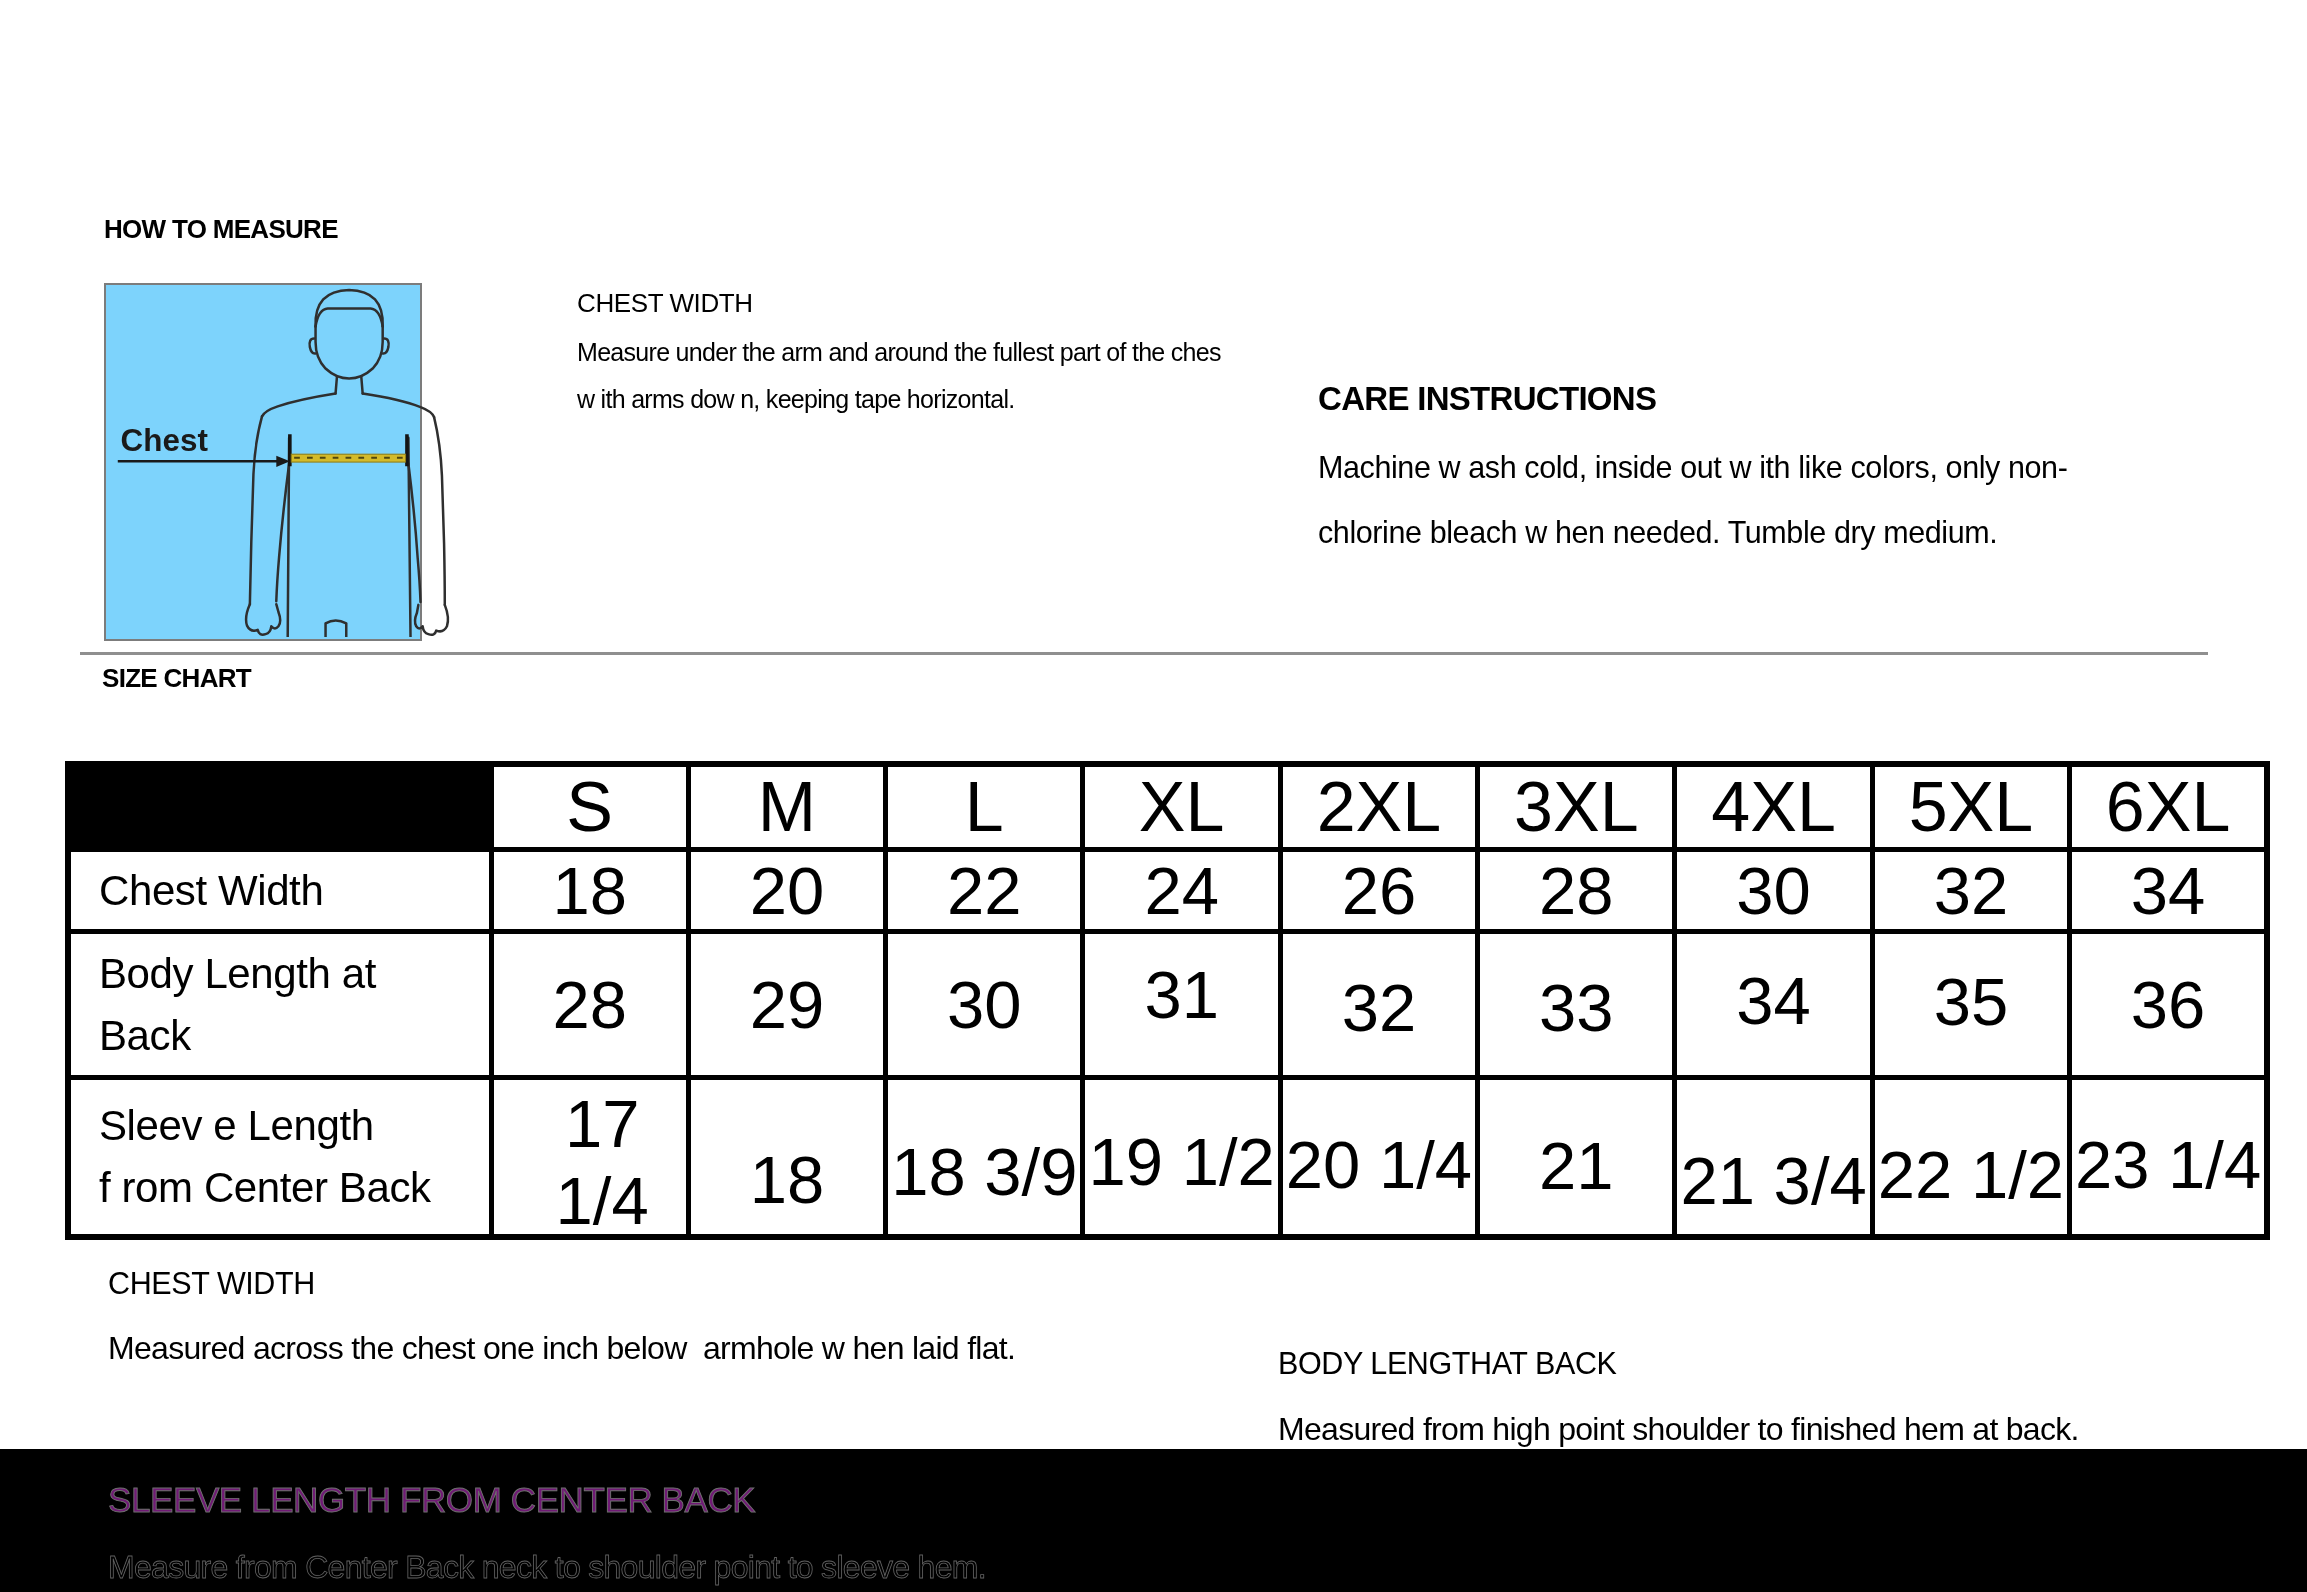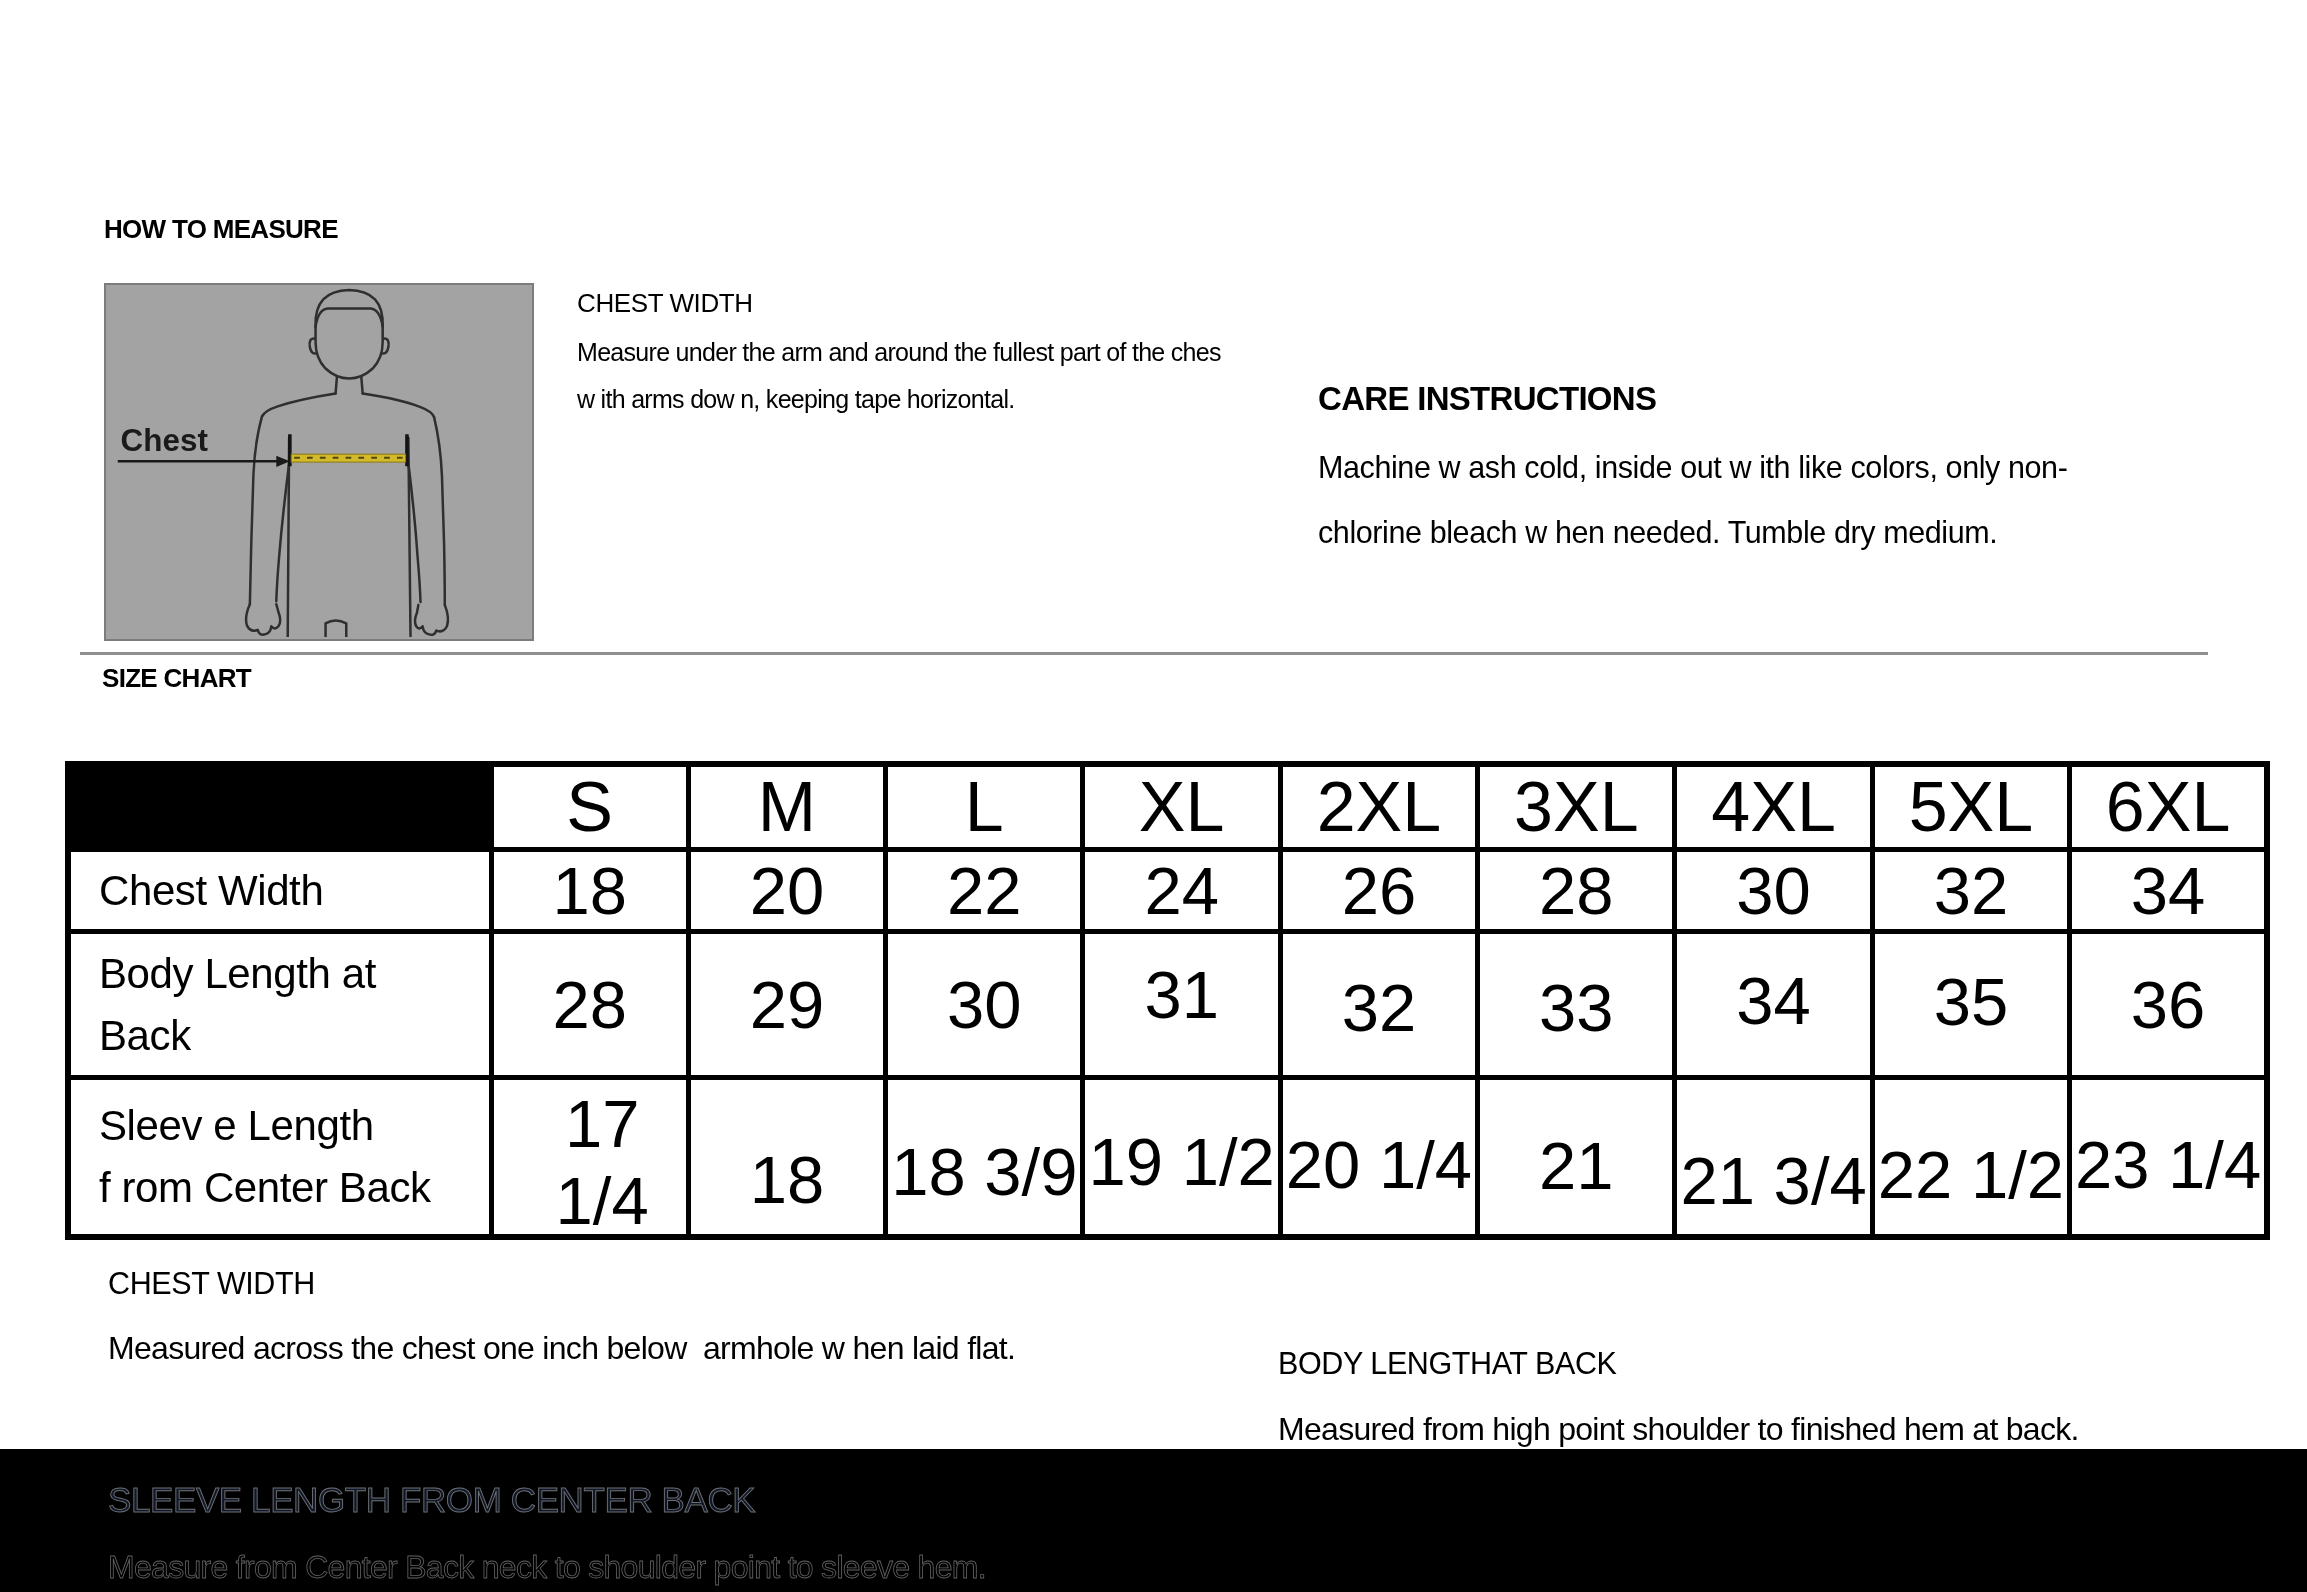--- a/index.html
+++ b/index.html
@@ -16,22 +16,22 @@
   .h-note   { font-size:30.5px; font-weight:normal; letter-spacing:-0.4px; }
 
   
   .t-top    { font-size:25px; letter-spacing:-0.7px; }
   .t-care   { font-size:30.5px; letter-spacing:-0.4px; }
   .t-note   { font-size:32px; letter-spacing:-0.7px; }
   .t-chestw { font-size:26px; letter-spacing:-0.4px; }
 
   
   .figure-box {
-    position:absolute; left:104px; top:283px; width:430px; height:358px;
-    background:#a3a3a3; border:2.9px solid #7c7c7c; box-sizing:border-box;text-decoration:underline;
+    position:absolute; left:104px; top:283px; width:318px; height:358px;
+    background:#7dd3fc; border:2.9px solid #7c7c7c; box-sizing:border-box;text-decoration:underline;
   }
   .figure-box svg { display:block; }
 
   .divider { position:absolute; left:80px; top:652px; width:2128px; height:2.9px; background:#8f8f8f; }
 
   
   .size-table {
     position:absolute; left:65px; top:761px; width:2205px;
     border-collapse:collapse; table-layout:fixed;
     border:6.5px solid #000;
@@ -63,21 +63,21 @@
   tr.r3 td:nth-child(6) .num { transform:translateY(6.5px); }
   tr.r3 td:nth-child(7) .num { transform:translateY(8px); }
   tr.r3 td:nth-child(8) .num { transform:translateY(23px); }
   tr.r3 td:nth-child(9) .num { transform:translateY(16.7px); }
   tr.r3 td:nth-child(10) .num { transform:translateY(7.3px); }
 
   
   .band { position:absolute; left:0; top:1449px; width:2307px; height:143px; background:#000; }
   .band-title {
     position:absolute; left:108px; top:1480px; font-size:35px; letter-spacing:-0.4px;
-    color:#0f172a; -webkit-text-stroke:0.9px #6e6e6e; text-shadow:0 0 0.7px #555; white-space:pre;
+    color:#701a75; -webkit-text-stroke:0.9px #6e6e6e; text-shadow:0 0 0.7px #555; white-space:pre;
   }
   .band-body {
     position:absolute; left:108px; top:1549px; font-size:32px; letter-spacing:-0.7px;
     color:#000; -webkit-text-stroke:0.8px #606060; text-shadow:0 0 0.7px #4a4a4a; white-space:pre;
   }
 </style>
 </head>
 <body>
 
 <div class="page">

